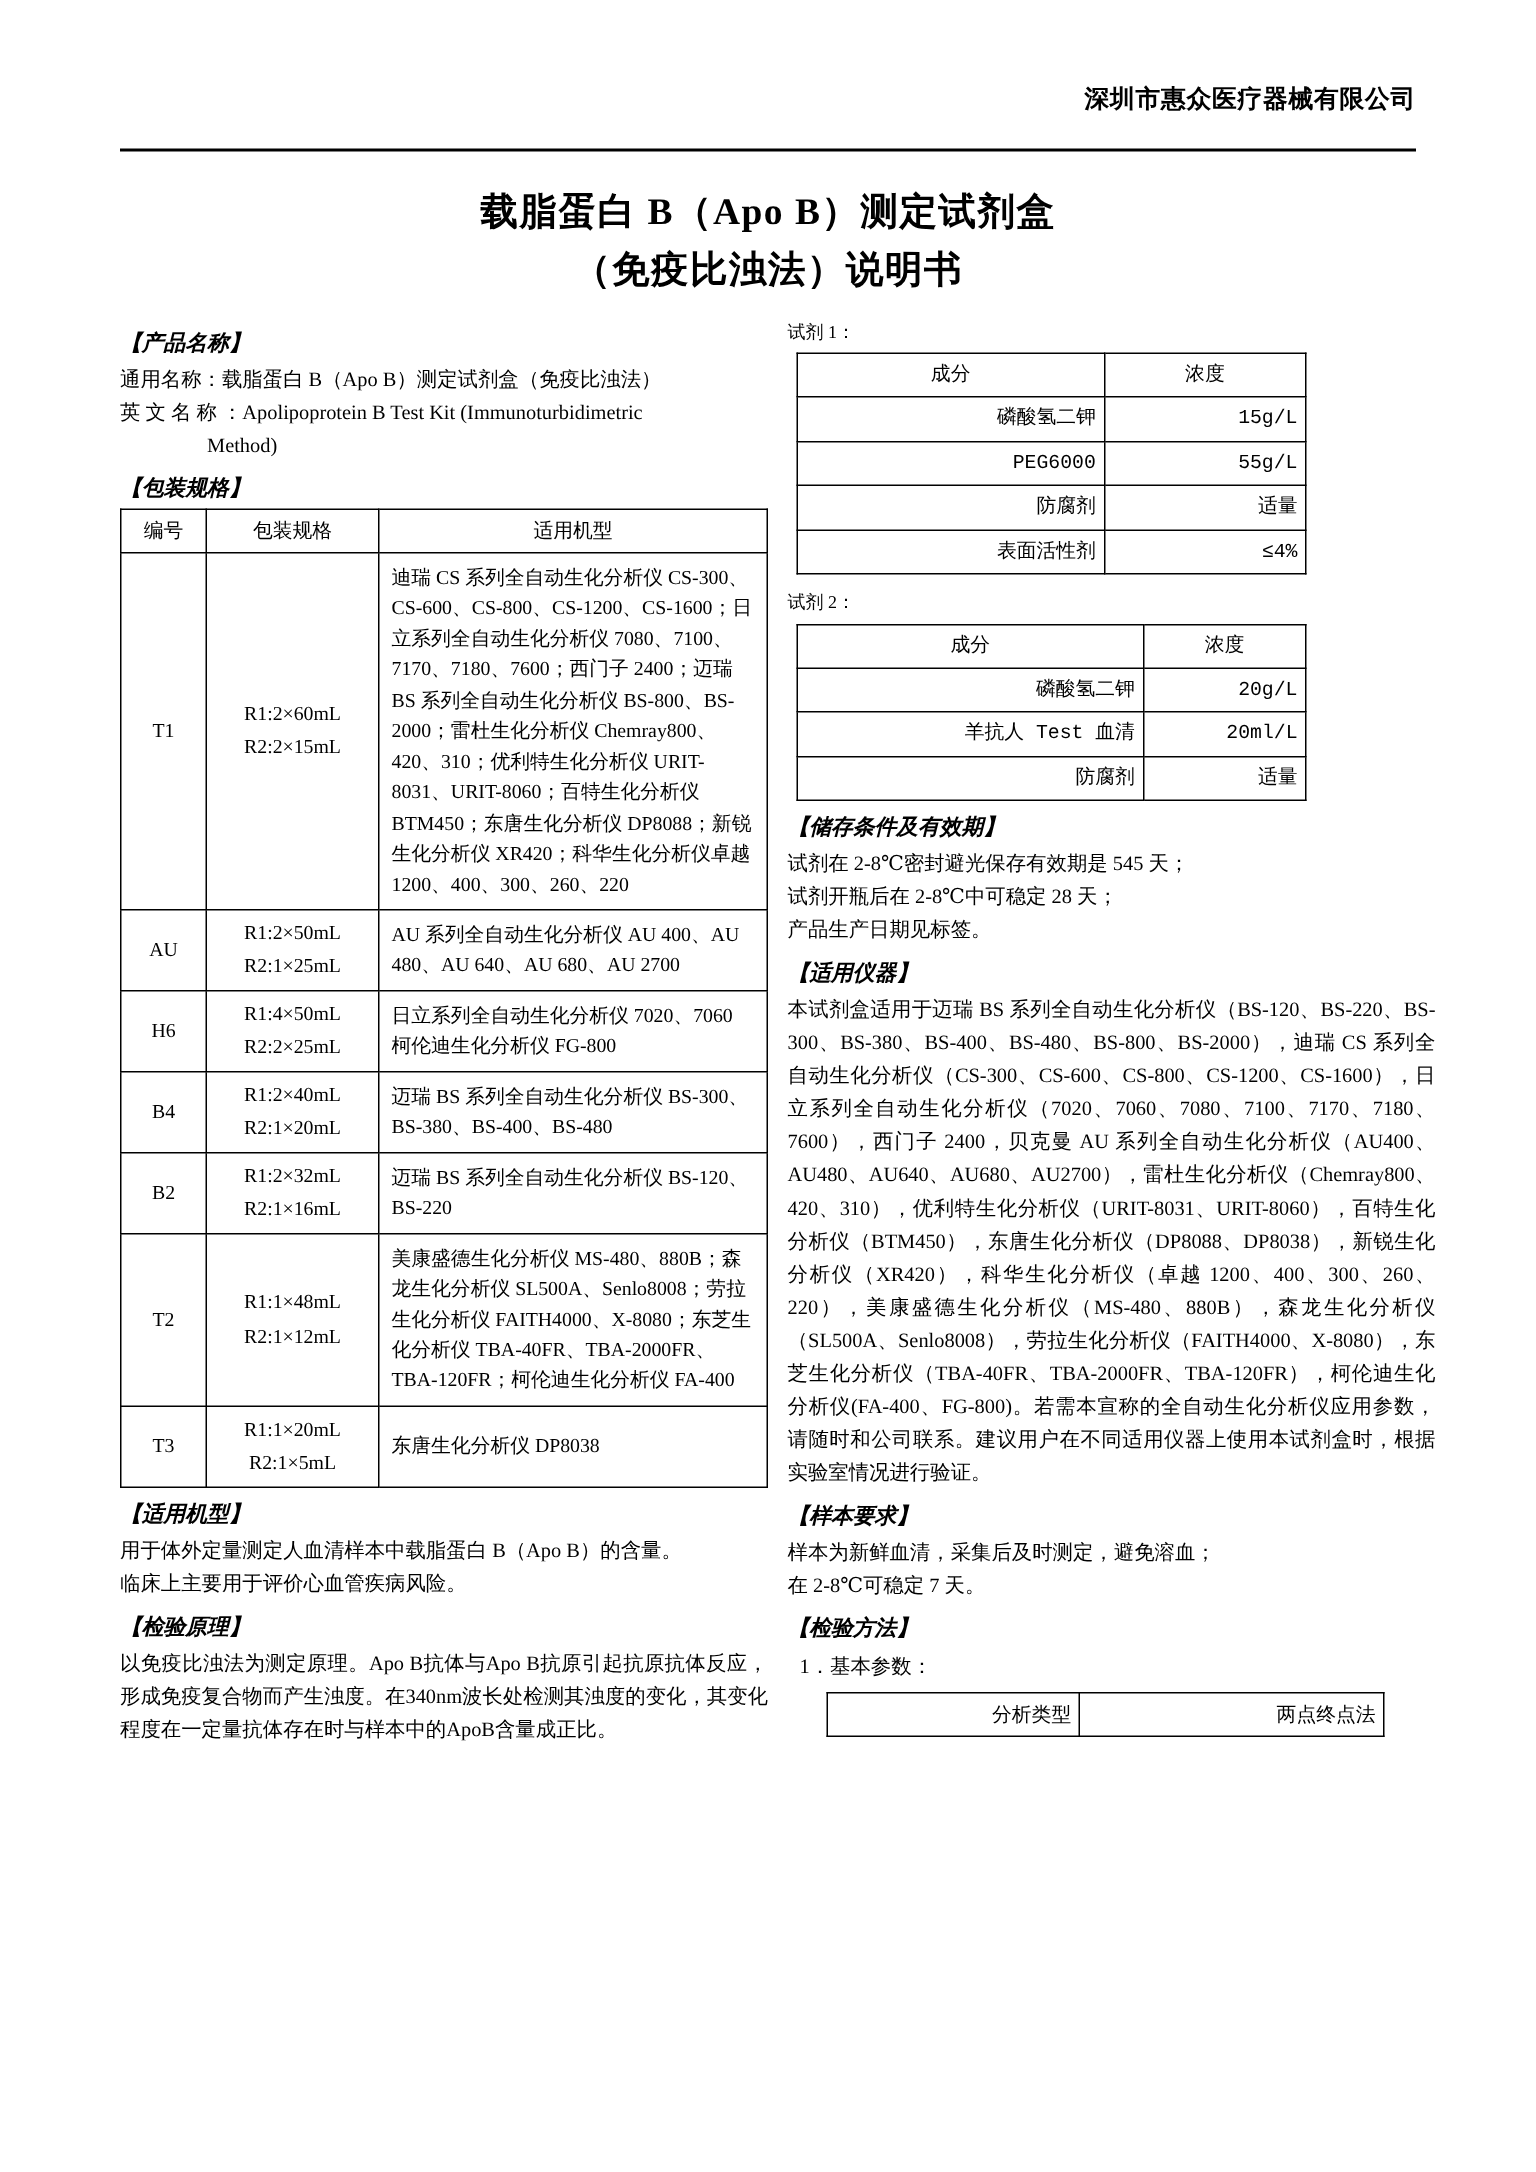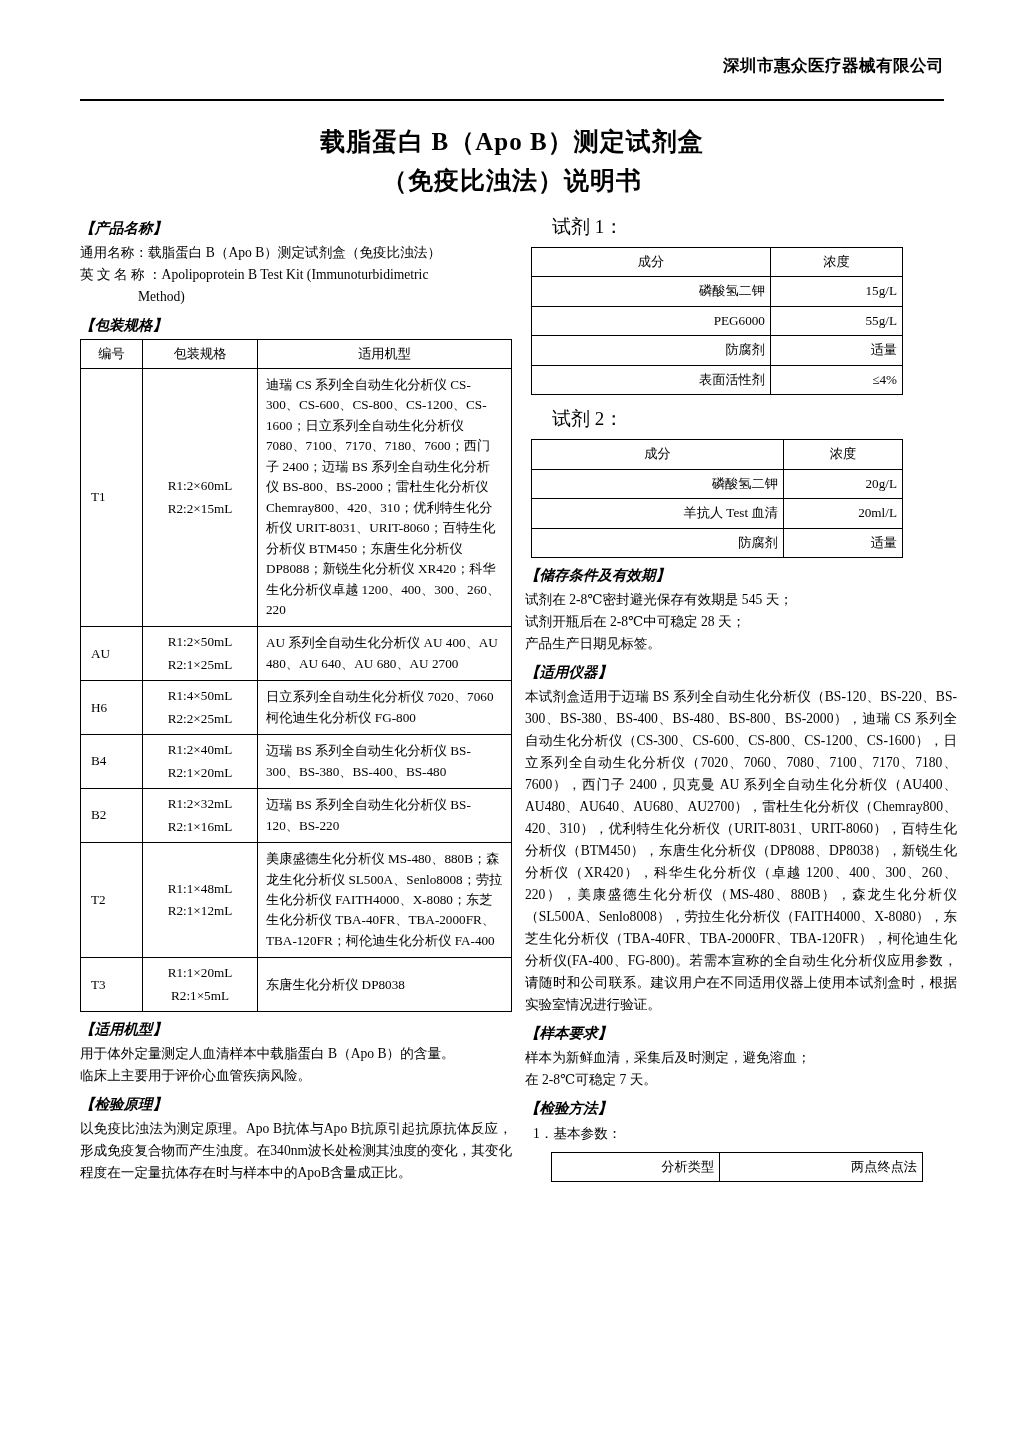--- a/index.html
+++ b/index.html
@@ -55,23 +55,22 @@
     font-style: italic;
     margin: 8px 0 4px 0;
     font-family: "Liberation Serif", serif;
   }
   .para {
     font-size: 13.6px;
     line-height: 1.62;
     text-align: justify;
   }
   .small-label {
-    font-size: 19px;
+    font-size: 12px;
     line-height: 1.7;
-    margin-left: 27px;
   }
   table {
     border-collapse: collapse;
     width: 100%;
     font-size: 13.2px;
   }
   table.bordered th, table.bordered td {
     border: 1px solid #000;
     padding: 4px 5px;
     vertical-align: middle;
@@ -80,32 +79,33 @@
   table.bordered th {
     text-align: center;
     font-weight: normal;
   }
   .ctr { text-align: right; }
   .pkg-table td.models {
     text-align: left;
     padding: 6px 8px;
   }
   .pkg-table td.code {
+    text-align: center;
     width: 46px;
-    padding-left: 10px;
   }
   .pkg-table td.spec {
     text-align: center;
     width: 104px;
     white-space: nowrap;
     line-height: 1.7;
   }
   .comp-table {
-    width: 372px;
+    width: 340px;
     margin: 4px 0 8px 6px;
+    font-family: Liberation Mono, monospace;
   }
   .comp-table td, .comp-table th {
     text-align: right;
   }
   .basic-table {
     width: 372px;
     margin: 6px 0 0 26px;
   }
   .list-line {
     font-size: 13.6px;

